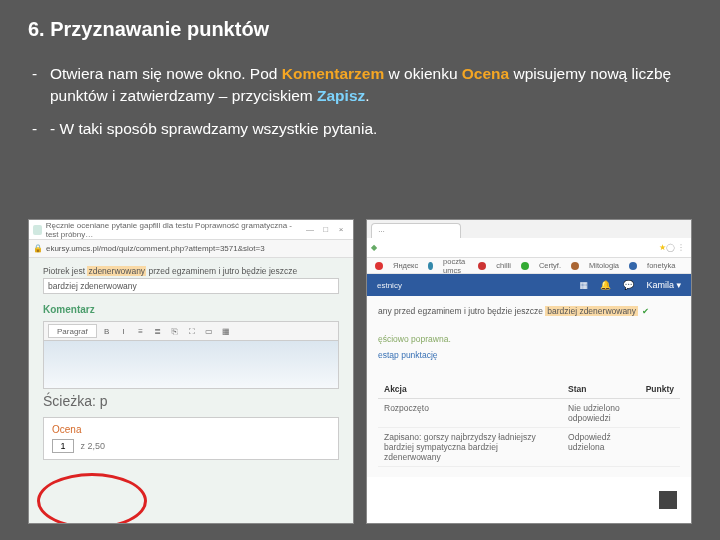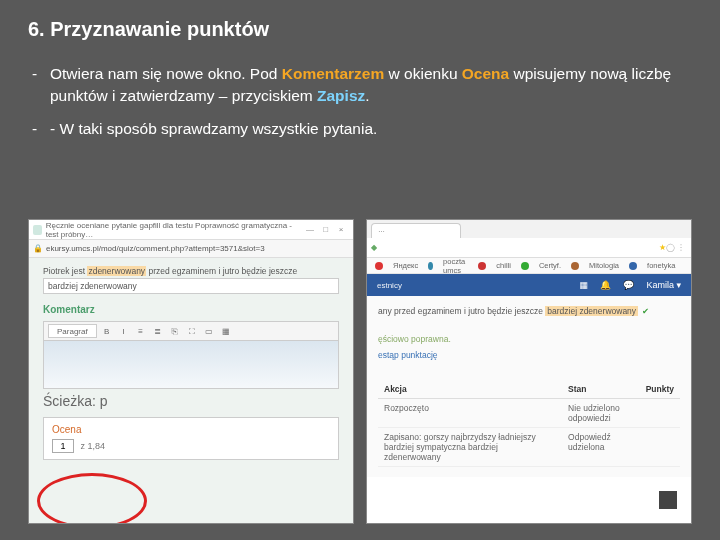--- a/index.html
+++ b/index.html
@@ -100,21 +100,21 @@
         <span class="tool">⎘</span>
         <span class="tool">⛶</span>
         <span class="tool">▭</span>
         <span class="tool">▦</span>
       </div>
       <div class="editor-area"></div>
       <div class="path-row">Ścieżka: p</div>
       <div class="ocena-box">
         <div class="ocena-label">Ocena</div>
         <input class="ocena-input" value="1" style="">
-        <span class="ocena-of">z 1,84</span>
+        <span class="ocena-of">z 2,50</span>
       </div>
       <div class="red-oval"></div>
     </div>
   </div>
 
   <div class="shot">
     <div class="chrome-tabs">
       <div class="chrome-tab">…</div>
     </div>
     <div class="chrome-url">

